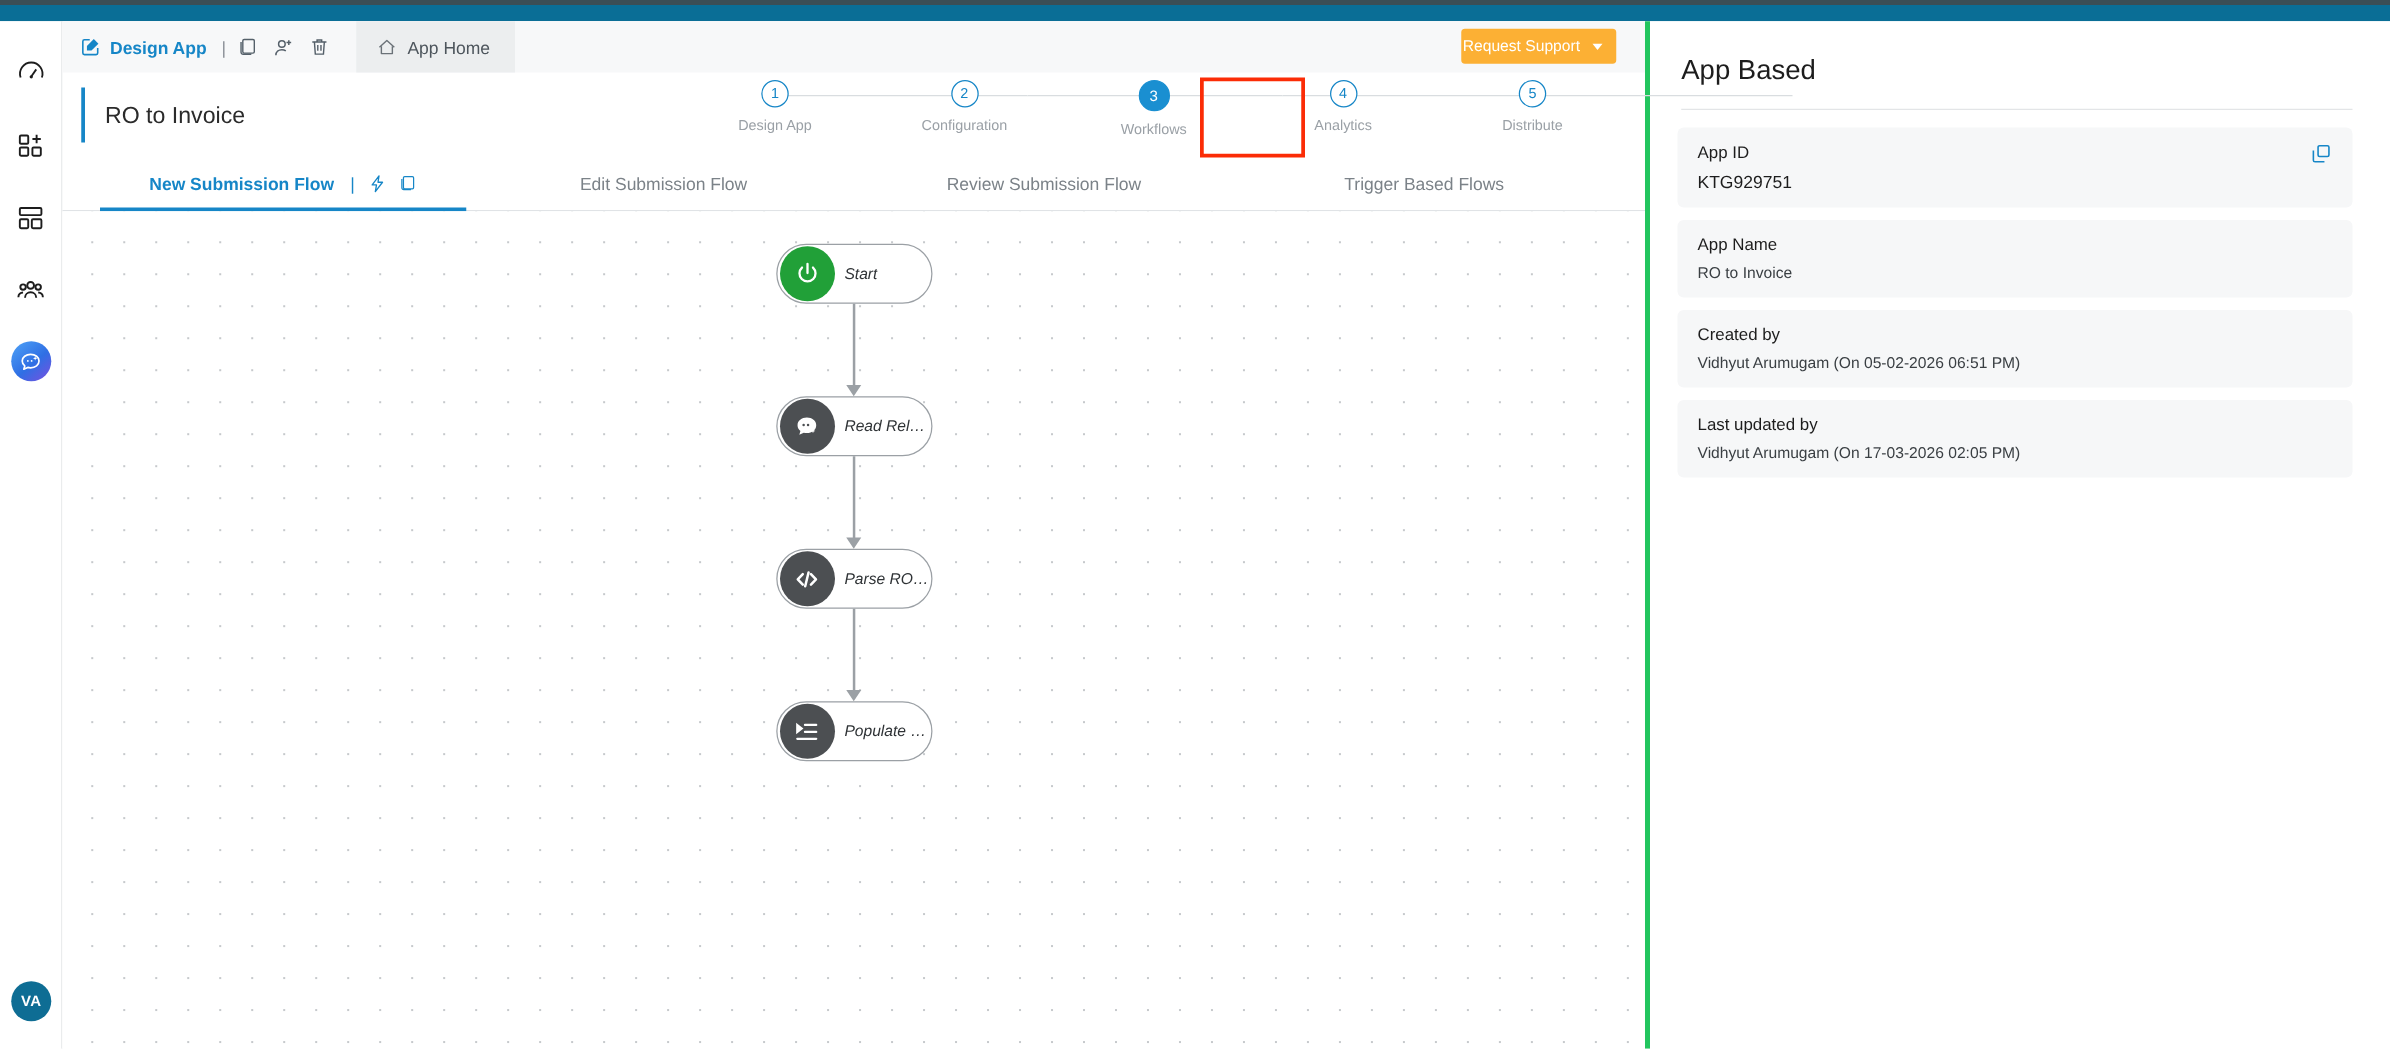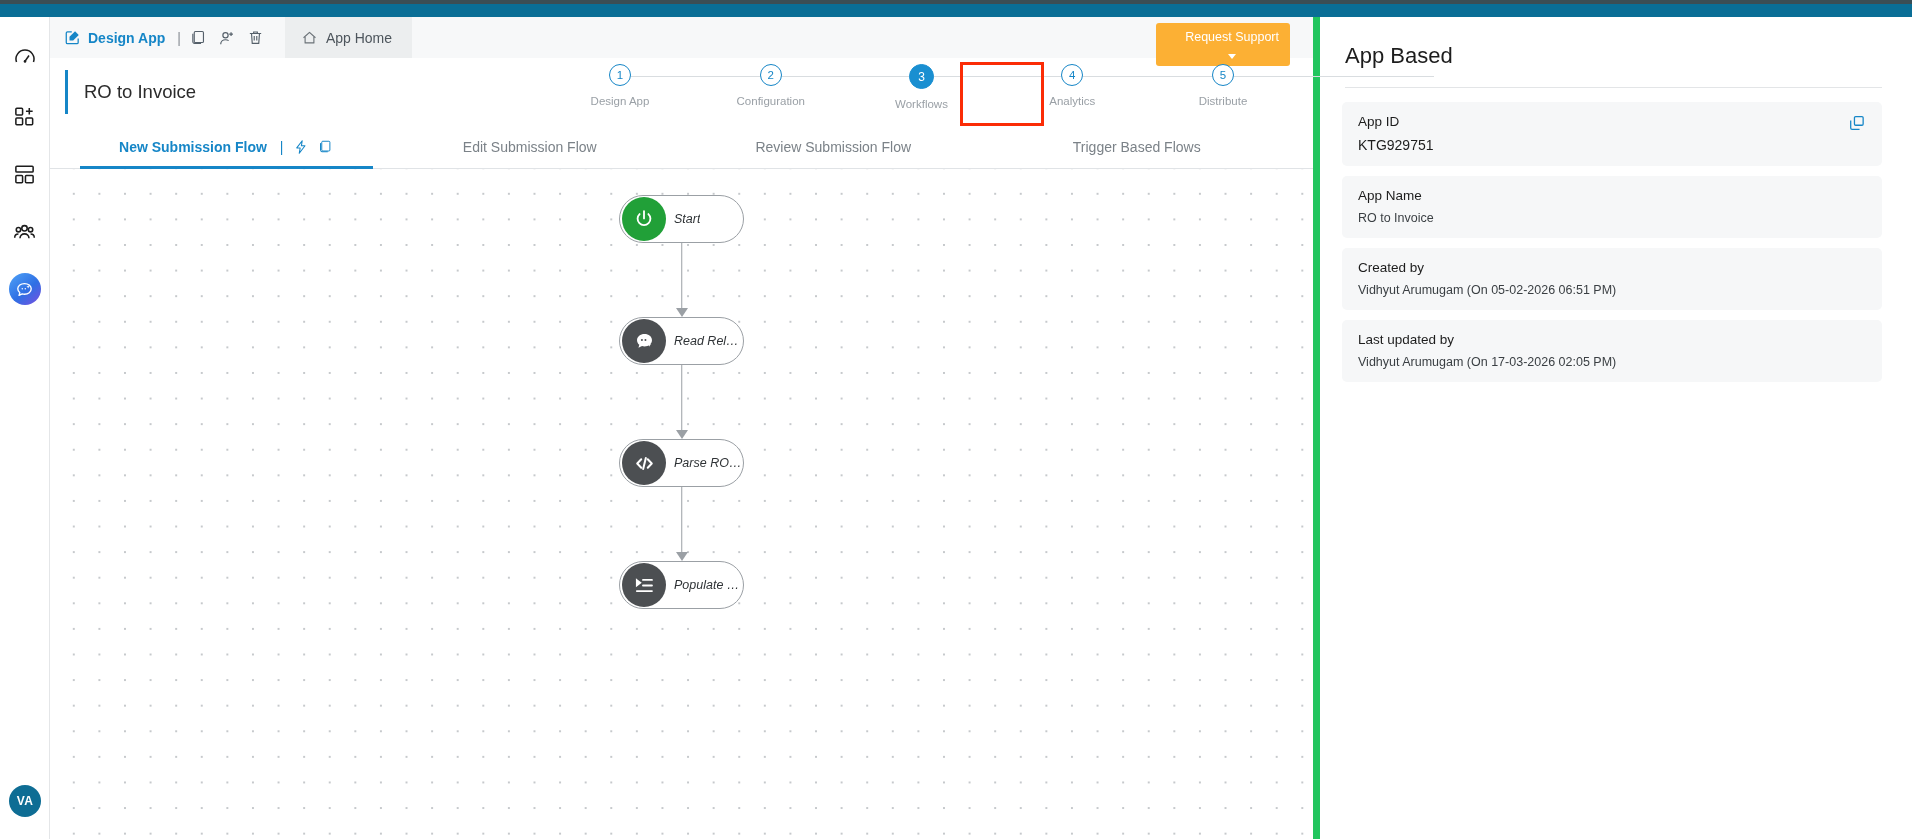--- a/index.html
+++ b/index.html
@@ -58,21 +58,21 @@
     cursor: pointer;
   }
 
   
   .center {
     flex: 1 1 auto;
     min-width: 0;
     display: flex;
     flex-direction: column;
     background: #ffffff;
-    border-right: 7px solid #22c55e;
+    border-right: 4px solid #22c55e;
     position: relative;
   }
 
   
   .toolbar {
     height: 41px;
     background: #f7f8f9;
     display: flex; align-items: center;
     padding-left: 14px;
     position: relative;
@@ -92,24 +92,23 @@
     background: #eceeef;
     display: flex; align-items: center; gap: 8px;
     font-size: 14px; color: #4d555c;
     cursor: pointer;
   }
   .support-btn {
     position: absolute; right: 23px; top: 6px;
     background: #fcb034; color: #ffffff;
     border: none; border-radius: 3px;
     font-size: 12.5px; font-family: inherit;
-    padding: 7px 11px 7px 29px;
+    padding: 7px 11px 7px 1px;
     display: flex; align-items: center; gap: 10px;
     cursor: pointer;
-    flex-direction: column;
   }
   .caret-down {
     width: 0; height: 0;
     border-left: 4px solid transparent;
     border-right: 4px solid transparent;
     border-top: 5px solid #ffffff;
   }
 
   
   .header-row {

